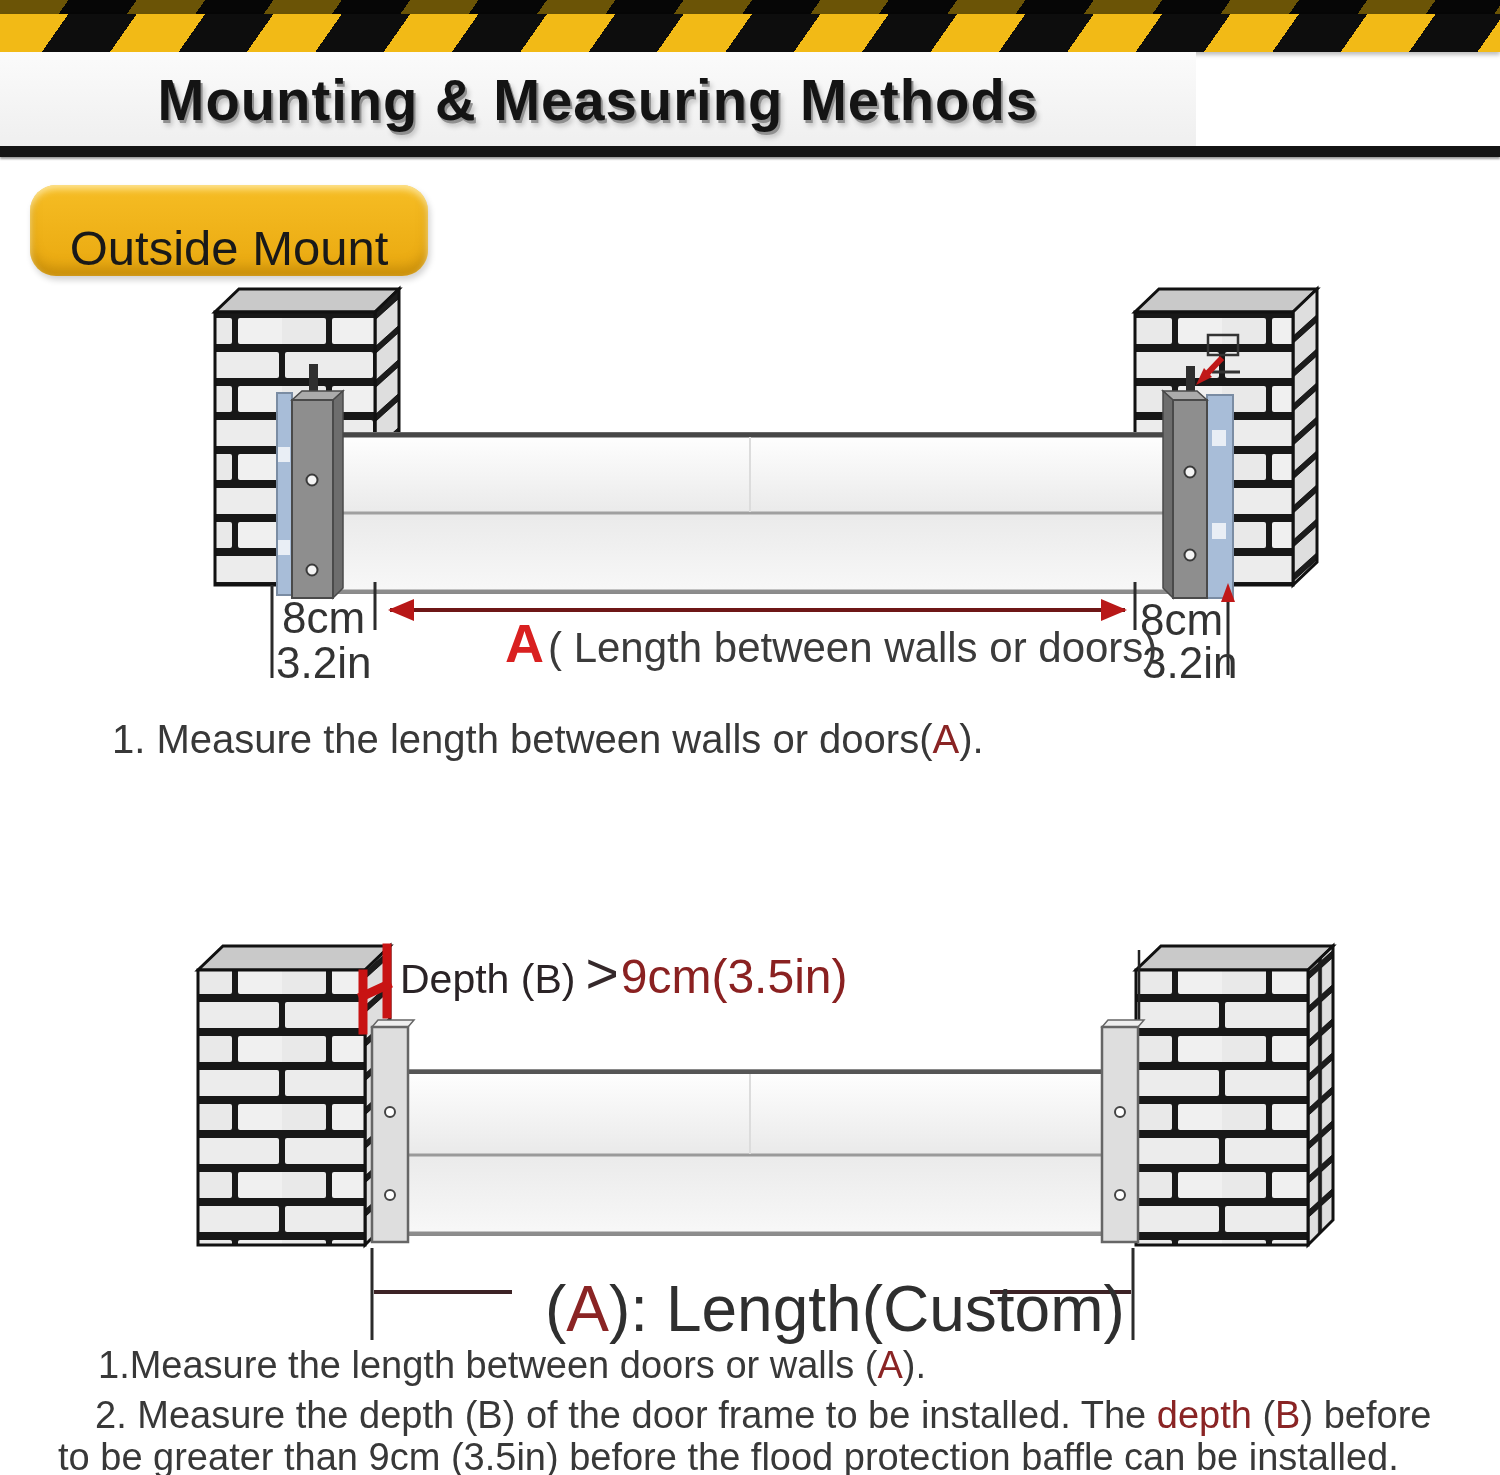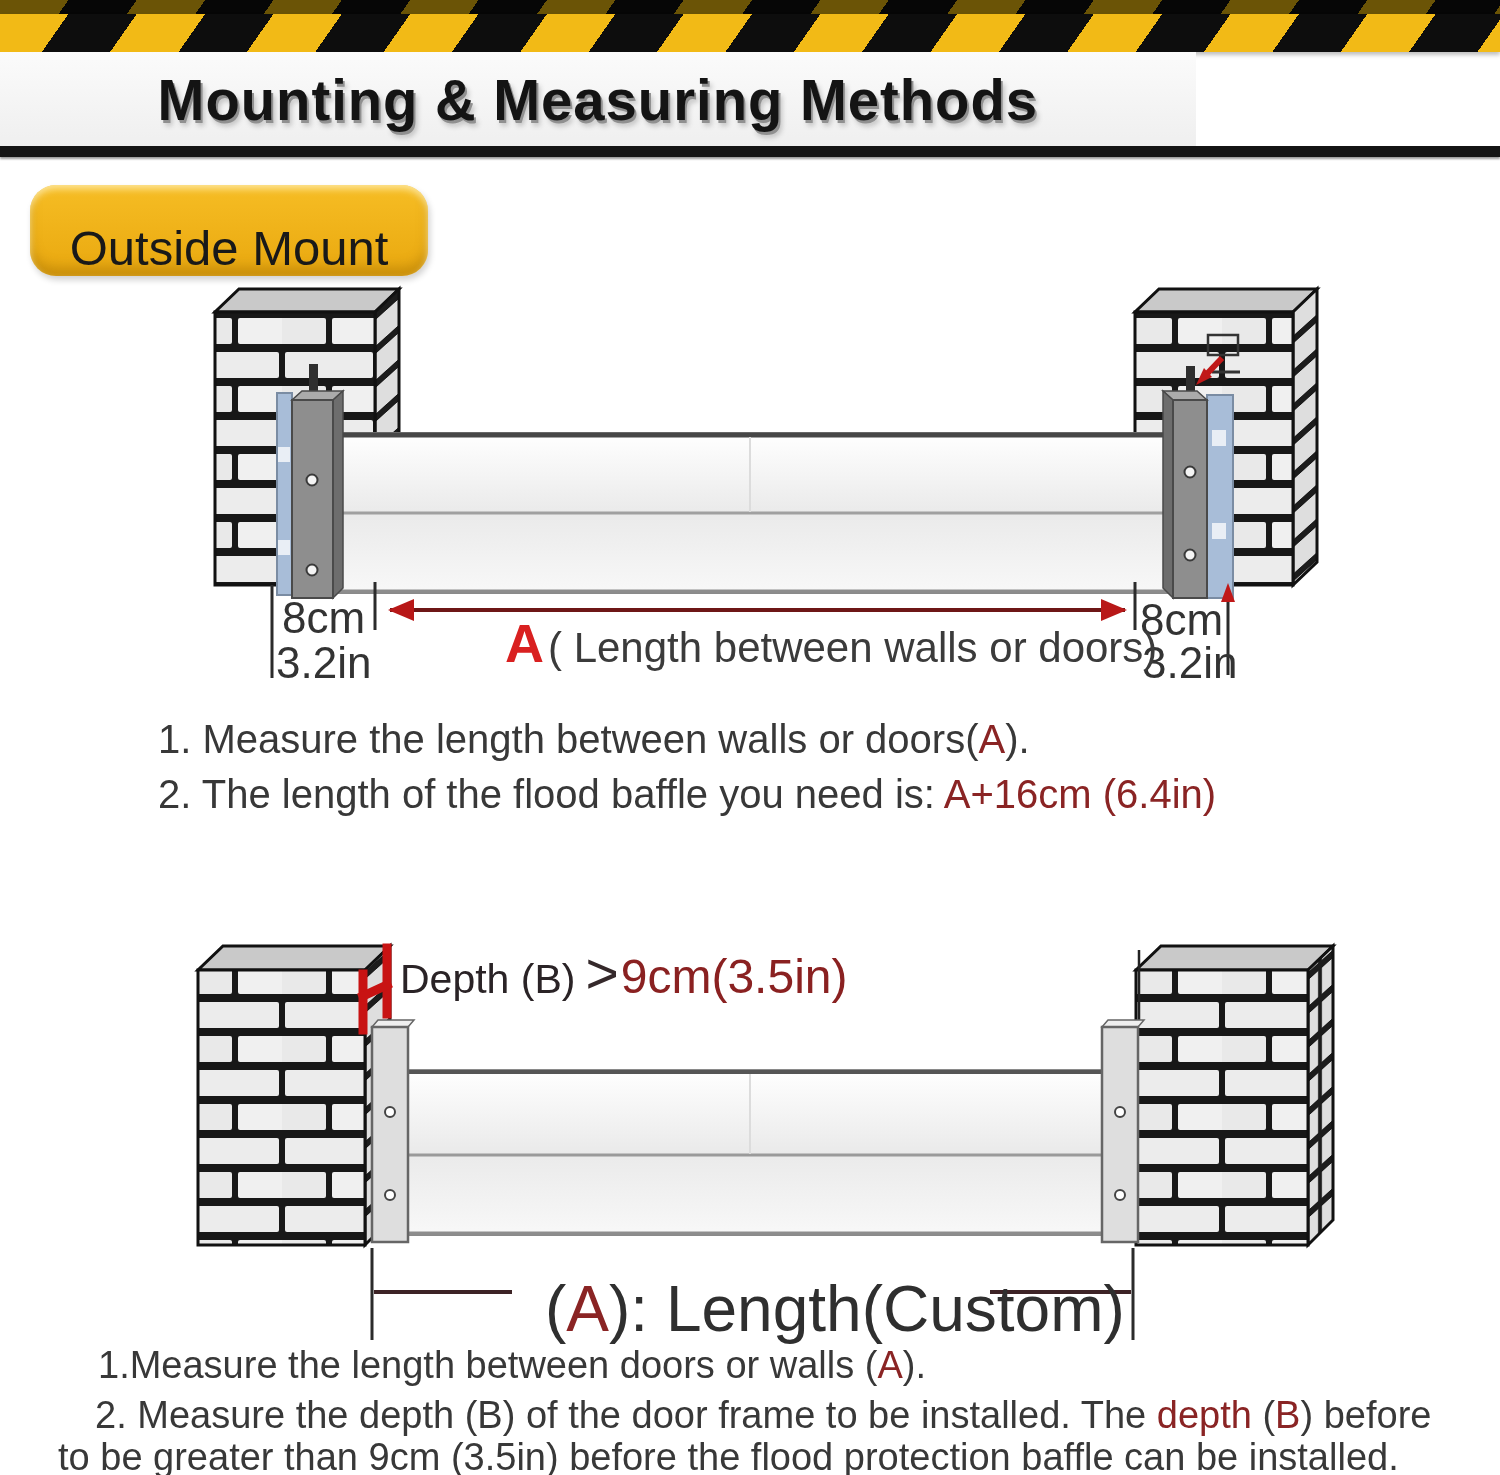--- a/index.html
+++ b/index.html
@@ -43,21 +43,21 @@
   .span-caption{font-size:42px;color:#3b3b3b;line-height:1;margin-left:4px;}
 
   .depth-row{position:absolute;display:flex;align-items:baseline;white-space:nowrap;}
   .depth-label{font-size:41px;color:#2a2326;}
   .depth-gt{font-size:57px;color:#35292b;margin:0 2px 0 10px;line-height:1;}
   .depth-value{font-size:48px;color:#8a2121;}
 
   .len-caption{position:absolute;font-size:64px;color:#2f2f2f;white-space:nowrap;}
 
   
-  .steps{position:absolute;color:#383838;font-size:40px;line-height:55px;white-space:nowrap;margin-left:46px;}
+  .steps{position:absolute;color:#383838;font-size:40px;line-height:55px;white-space:nowrap;}
   .steps-inside{font-size:38px;line-height:46px;}
   .hl{color:#8a2424;}
   .step-line{position:absolute;white-space:nowrap;color:#383838;}
 </style>
 </head>
 <body>
 
 <div class="page">
 
   <div class="hazard-top"></div>
@@ -164,21 +164,20 @@
     <div class="dim-text" style="left:1140px;top:318px;">8cm</div>
     <div class="dim-text" style="left:1142px;top:361px;">3.2in</div>
     <div class="span-row" style="left:505px;top:336px;">
       <span class="big-a">A</span>
       <span class="span-caption">( Length between walls or doors)</span>
     </div>
   </div>
 
   <div class="steps" style="left:112px;top:712px;">
     <div><span>1. Measure the length between walls or doors(</span><span class="hl">A</span><span>).</span></div>
-    <div><span>2. The length of the flood baffle you need is: </span><span class="hl">A+16cm (6.4in)</span></div>
   </div>
 
 
   <div class="diagram" id="inside-diagram">
     <svg width="1500" height="430" viewBox="0 0 1500 430">
 
       <g>
         <polygon points="198,40 365,40 390,16 223,16" fill="#c9c9c9" stroke="#111" stroke-width="3"></polygon>
         <polygon points="365,40 390,16 390,290 365,315" fill="url(#brickS)" stroke="#111" stroke-width="3"></polygon>
         <rect x="198" y="40" width="167" height="275" fill="url(#brickF)" stroke="#111" stroke-width="3"></rect>

